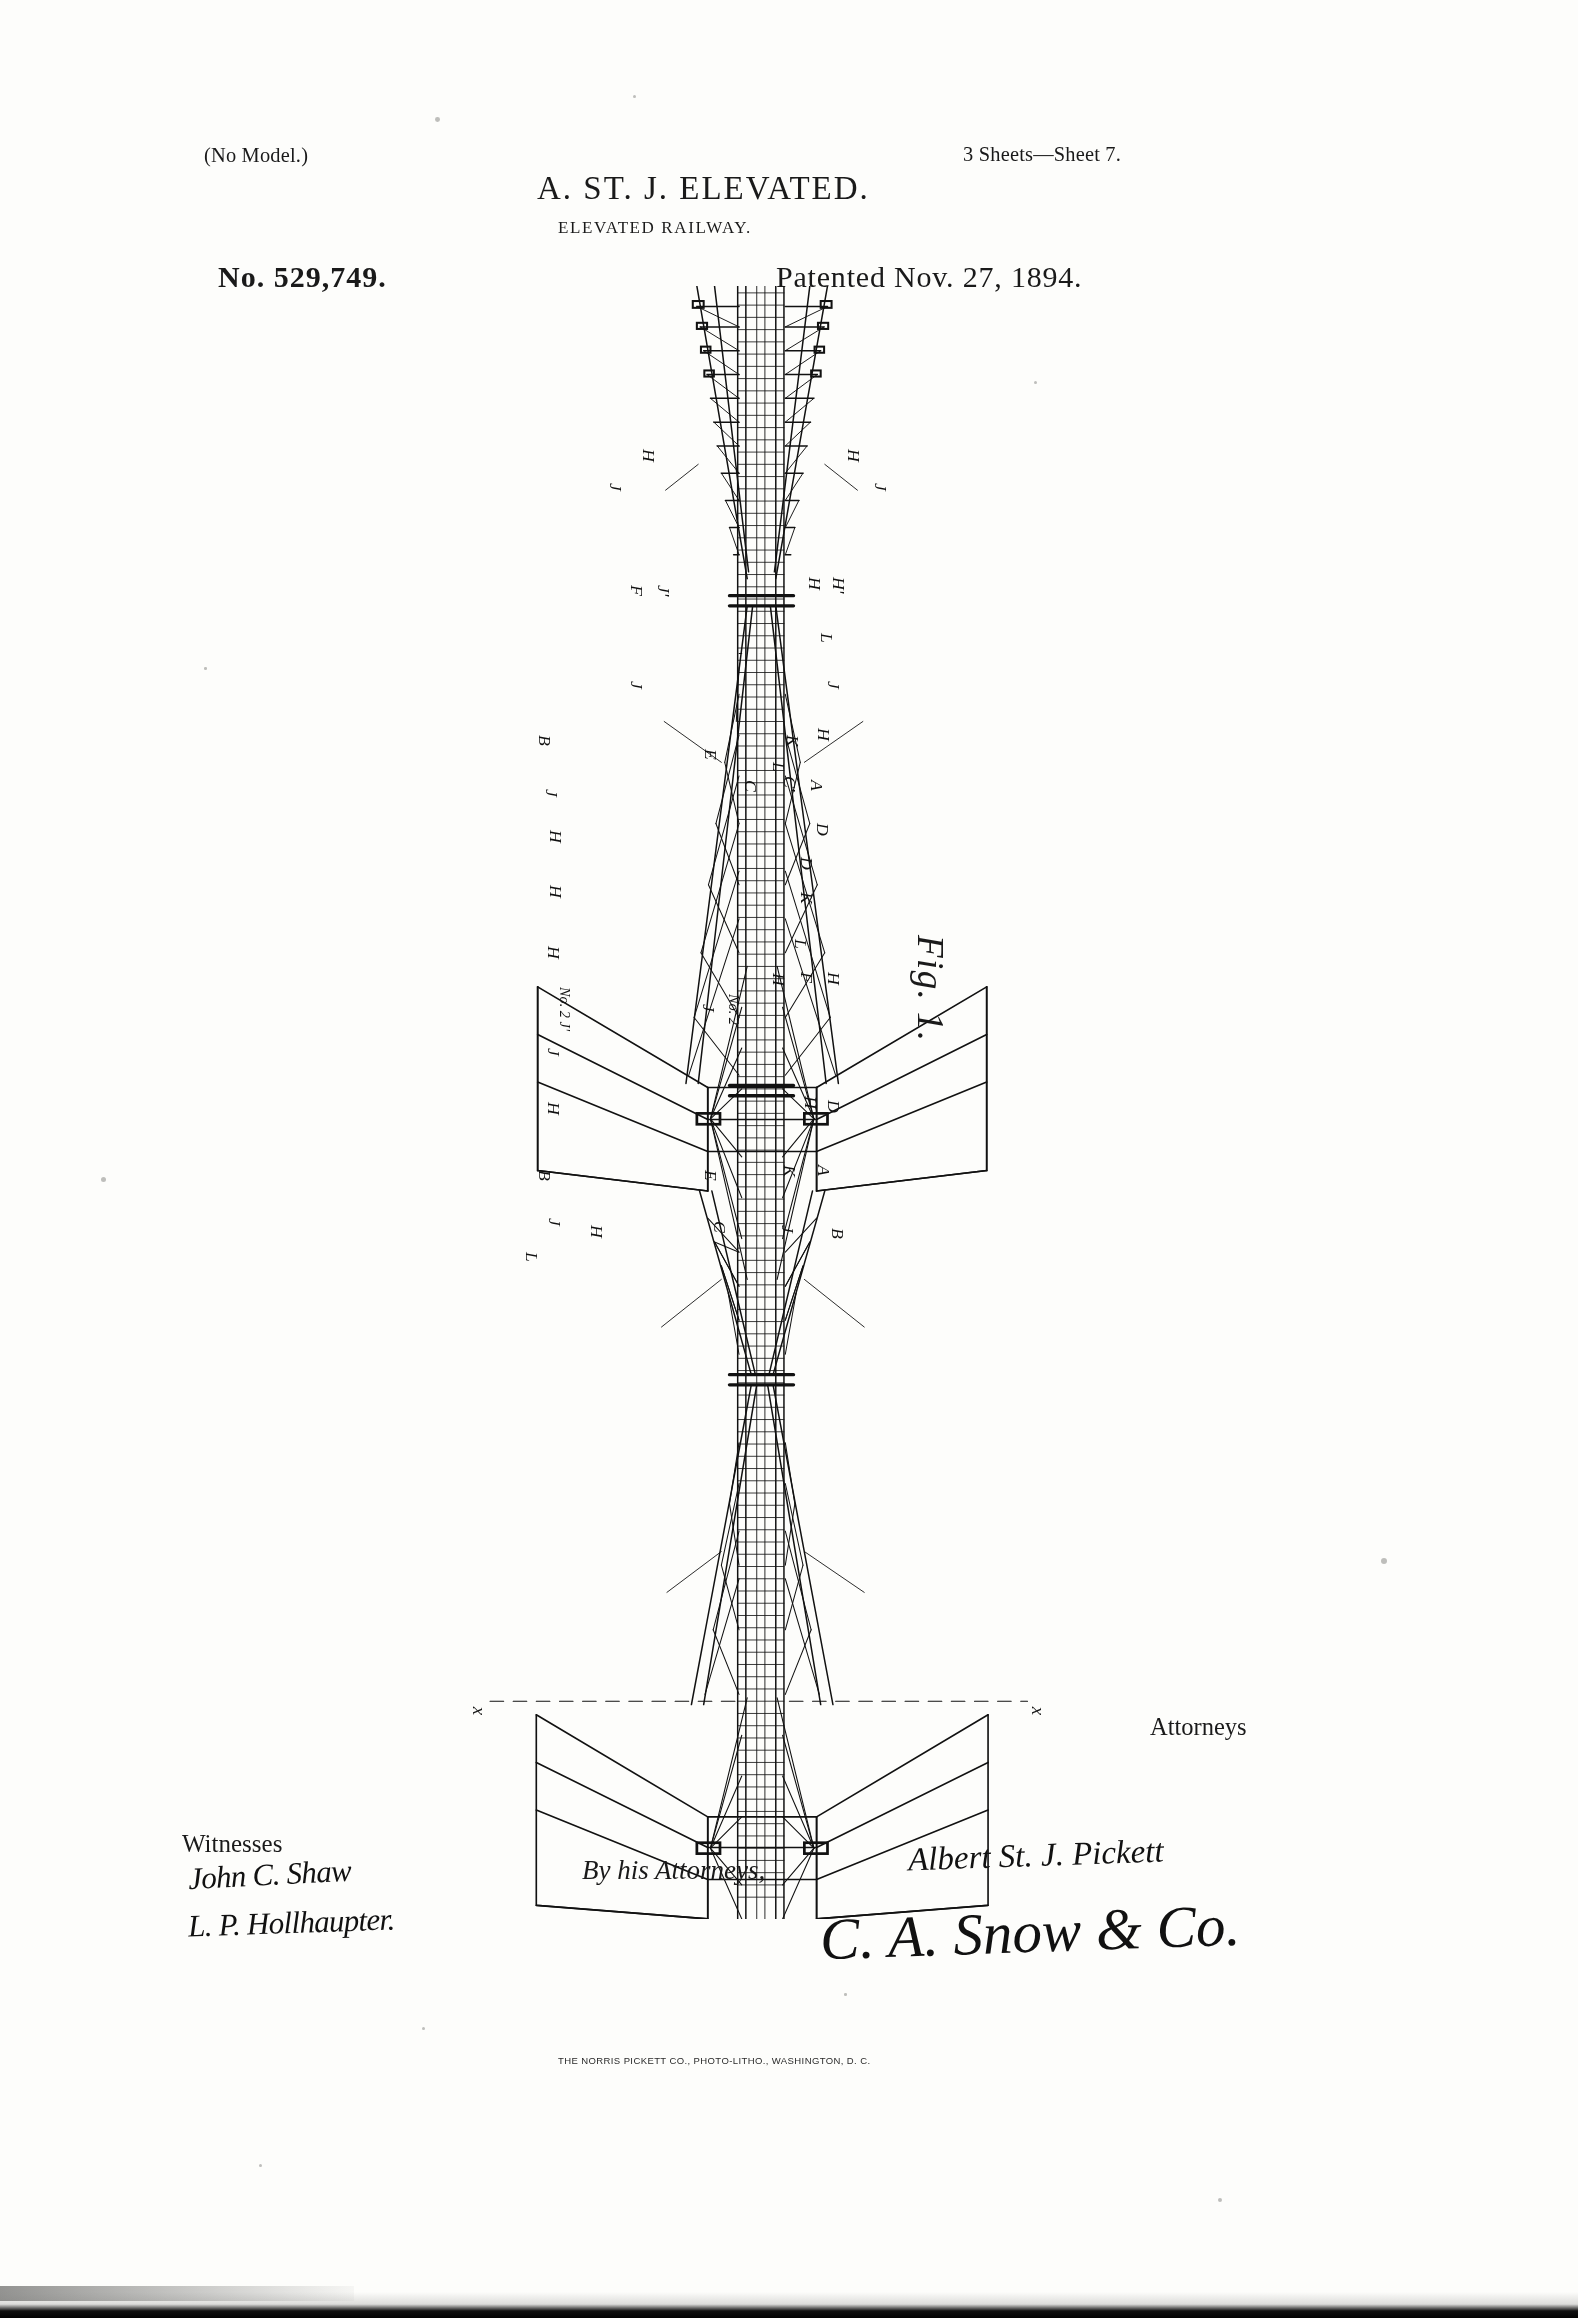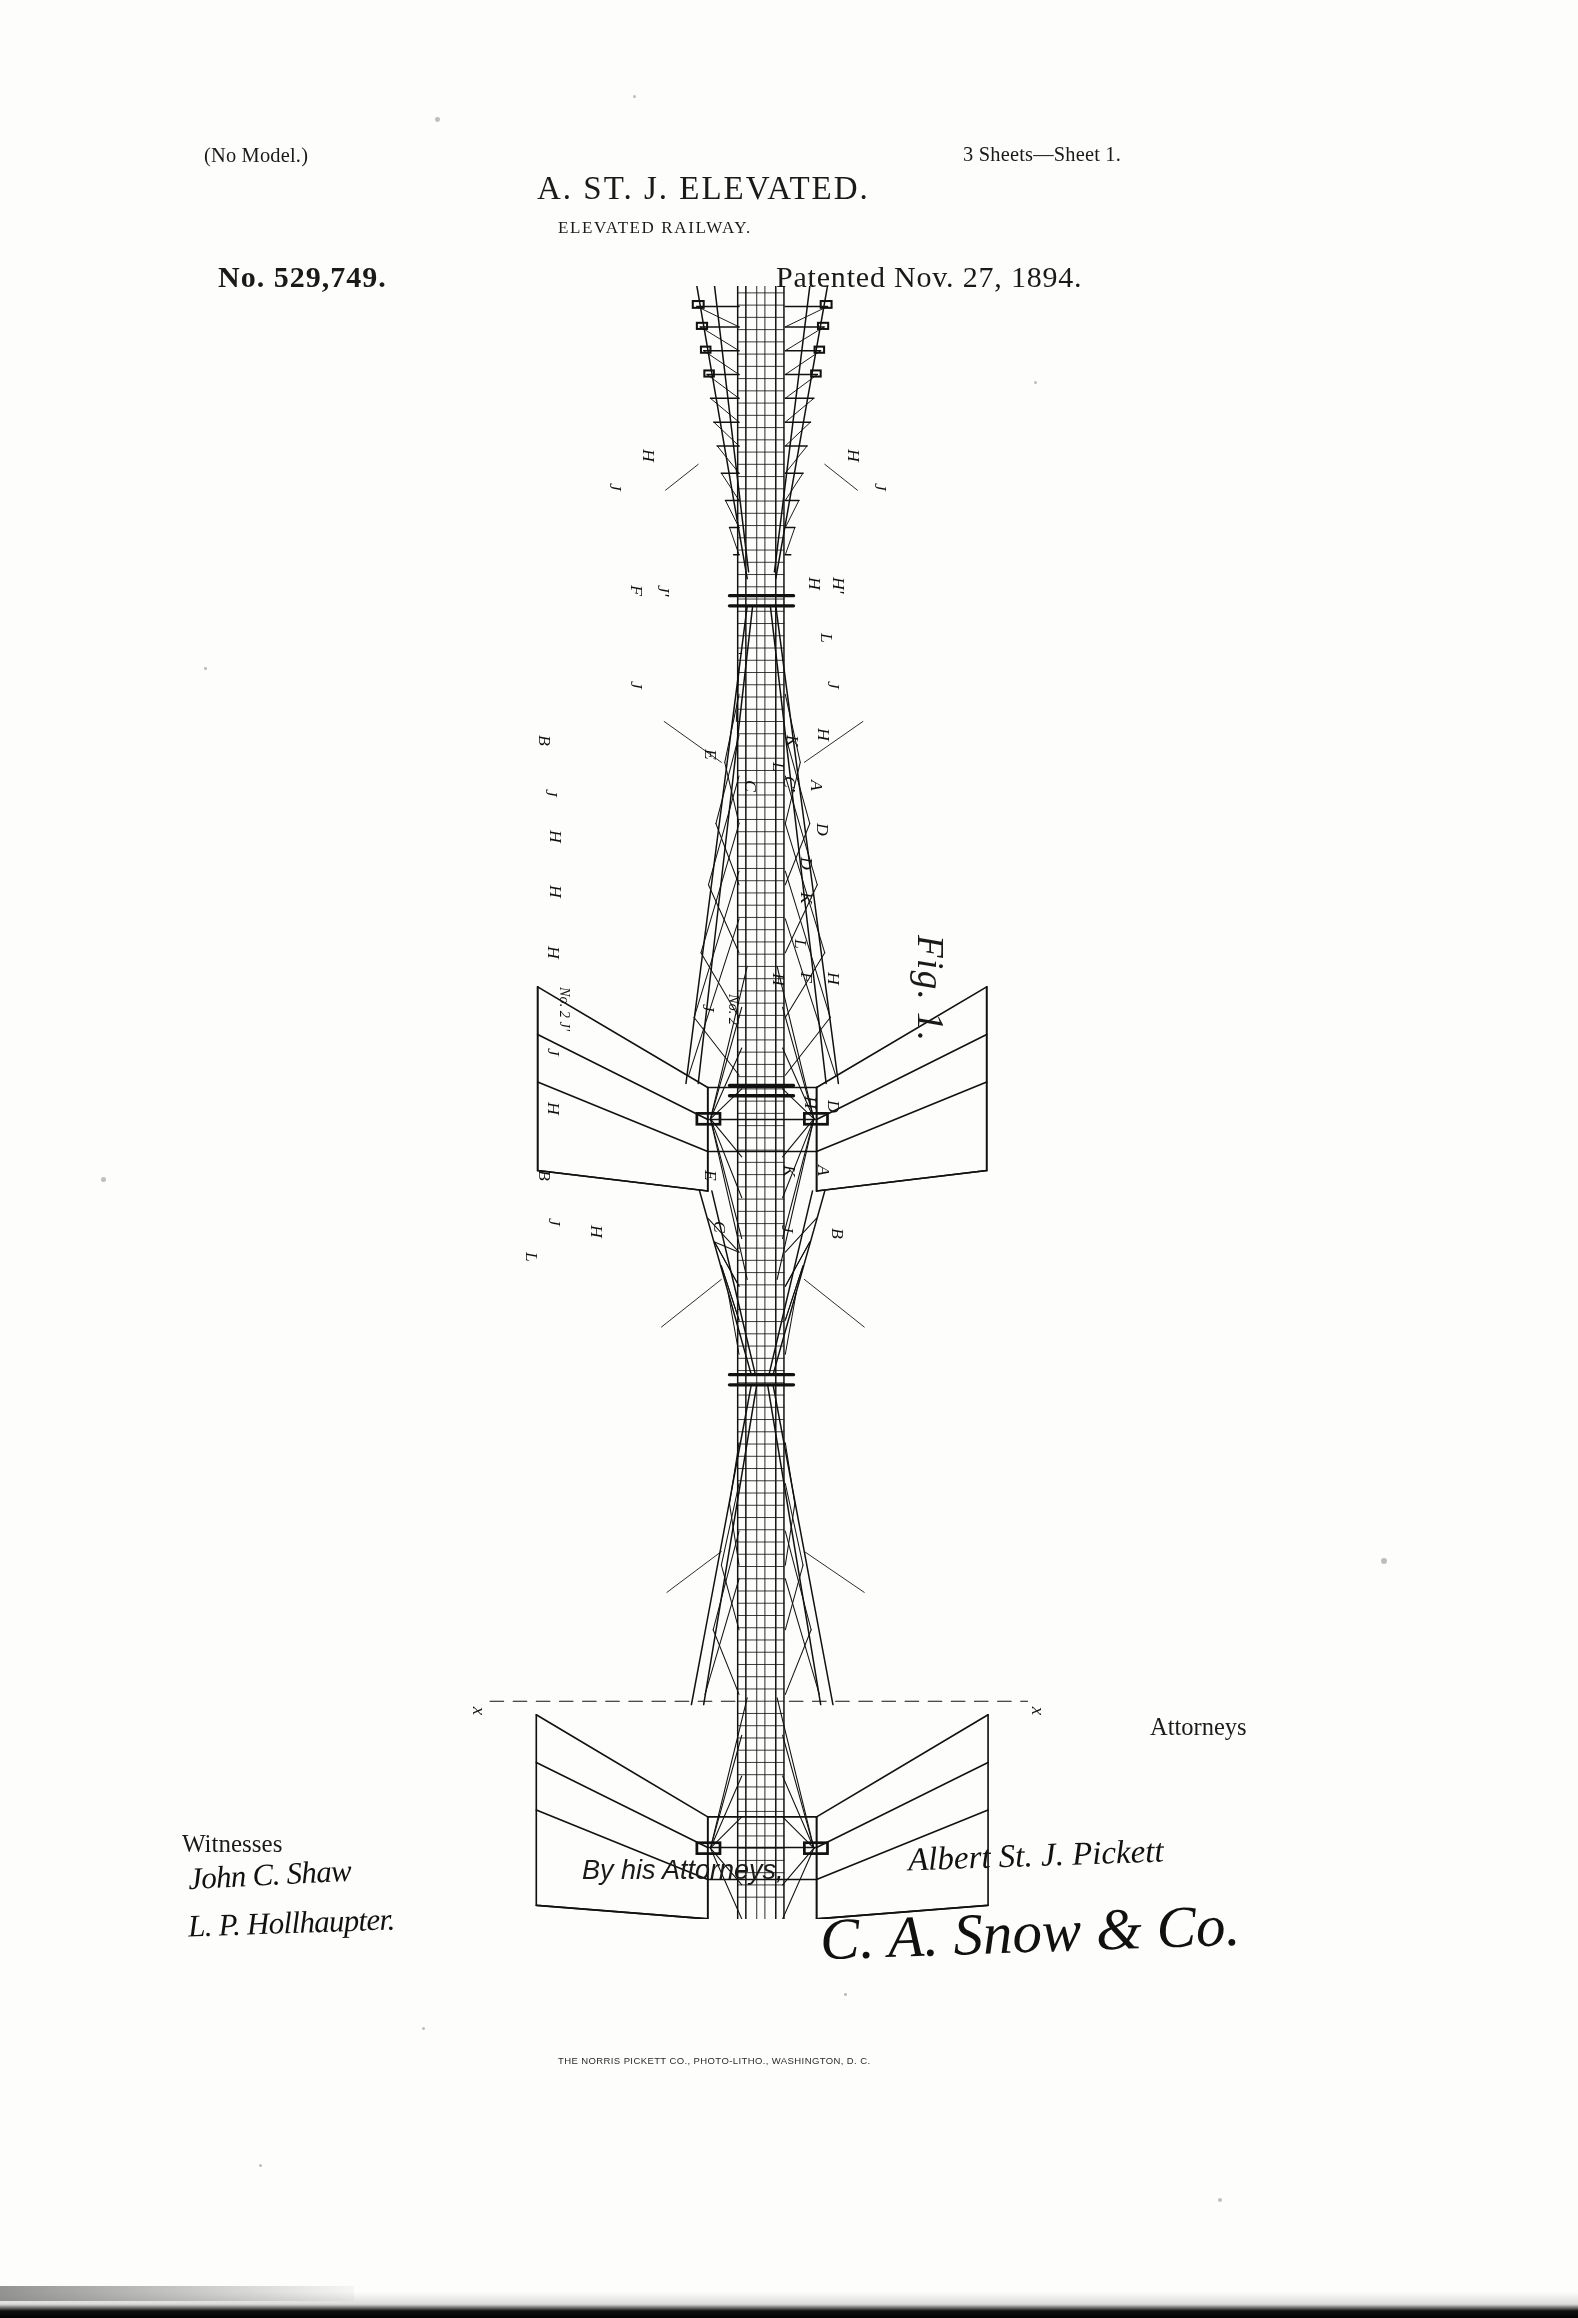--- a/index.html
+++ b/index.html
@@ -135,21 +135,21 @@
     font-size: 31px;
     transform: rotate(-2deg);
     letter-spacing: -0.7px;
   }
   #attorneys-line {
     position: absolute;
     left: 582px;
     top: 1855px;
     font-size: 27px;
     font-style: italic;
-    font-family: Liberation Sans, sans-serif;
+    font-family: Liberation Serif, serif;
     white-space: nowrap;
   }
   #inventor-label {
     position: absolute;
     left: 1150px;
     top: 1713px;
     font-size: 24.5px;
     font-family: "Liberation Serif", serif;
   }
   #inventor-sig {
@@ -201,21 +201,21 @@
     font-style: italic;
     font-family: "Liberation Serif", serif;
   }
 </style>
 </head>
 <body>
 
 <div id="page">
 
   <div class="hdr" id="no-model">(No Model.)</div>
-  <div class="hdr" id="sheets">3 Sheets—Sheet 1.</div>
+  <div class="hdr" id="sheets">3 Sheets—Sheet 7.</div>
   <div class="hdr" id="inventor-name">A. ST. J. ELEVATED.</div>
   <div class="hdr" id="title">ELEVATED RAILWAY.</div>
   <div class="hdr" id="patent-no">No. 529,749.</div>
   <div class="hdr" id="patent-date">Patented Nov. 27, 1894.</div>
 
   <div id="drawing">
     <svg width="762" height="1633" viewBox="0 0 1120 2400" xmlns="http://www.w3.org/2000/svg">
       <g stroke="#111" fill="none" stroke-width="2.2" stroke-linecap="round">
 
         <line x1="464" y1="0" x2="464" y2="2400"></line>

